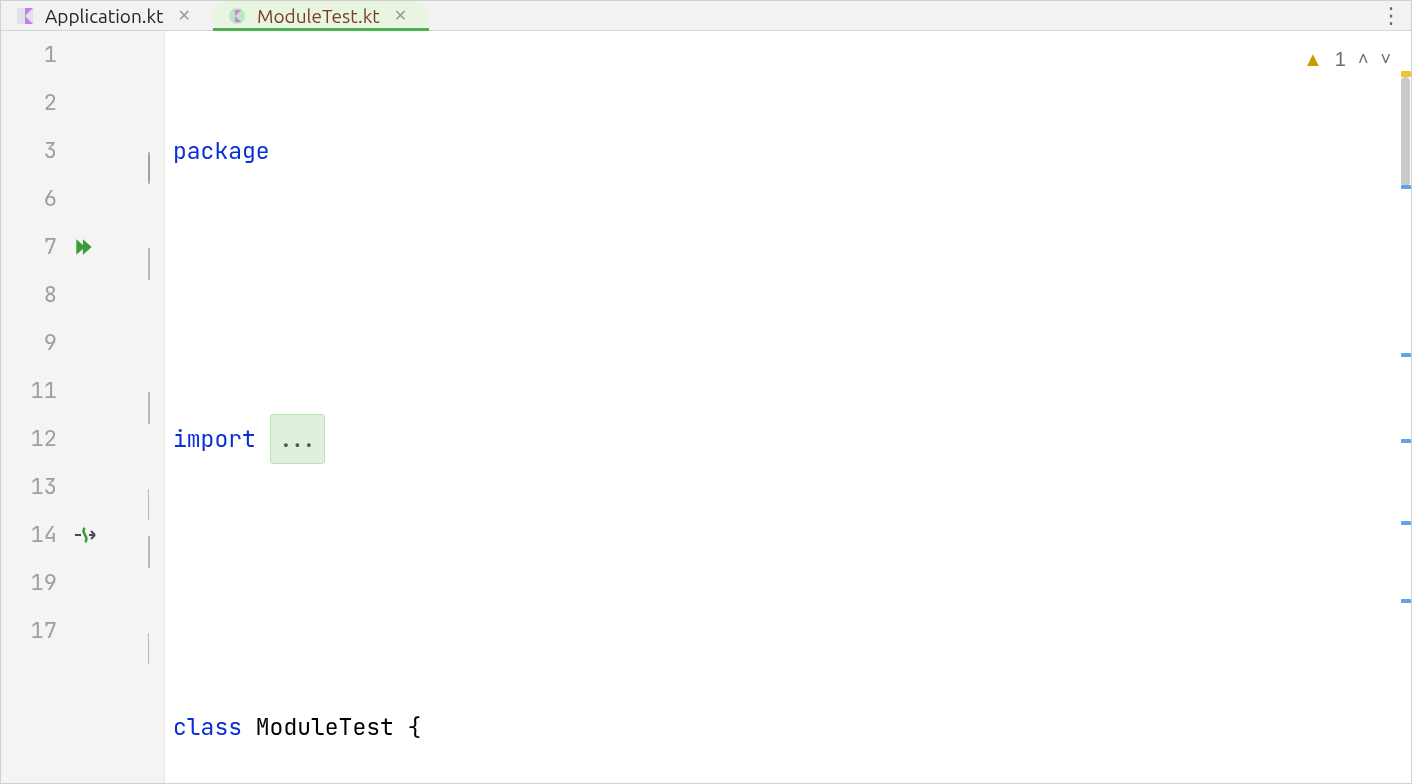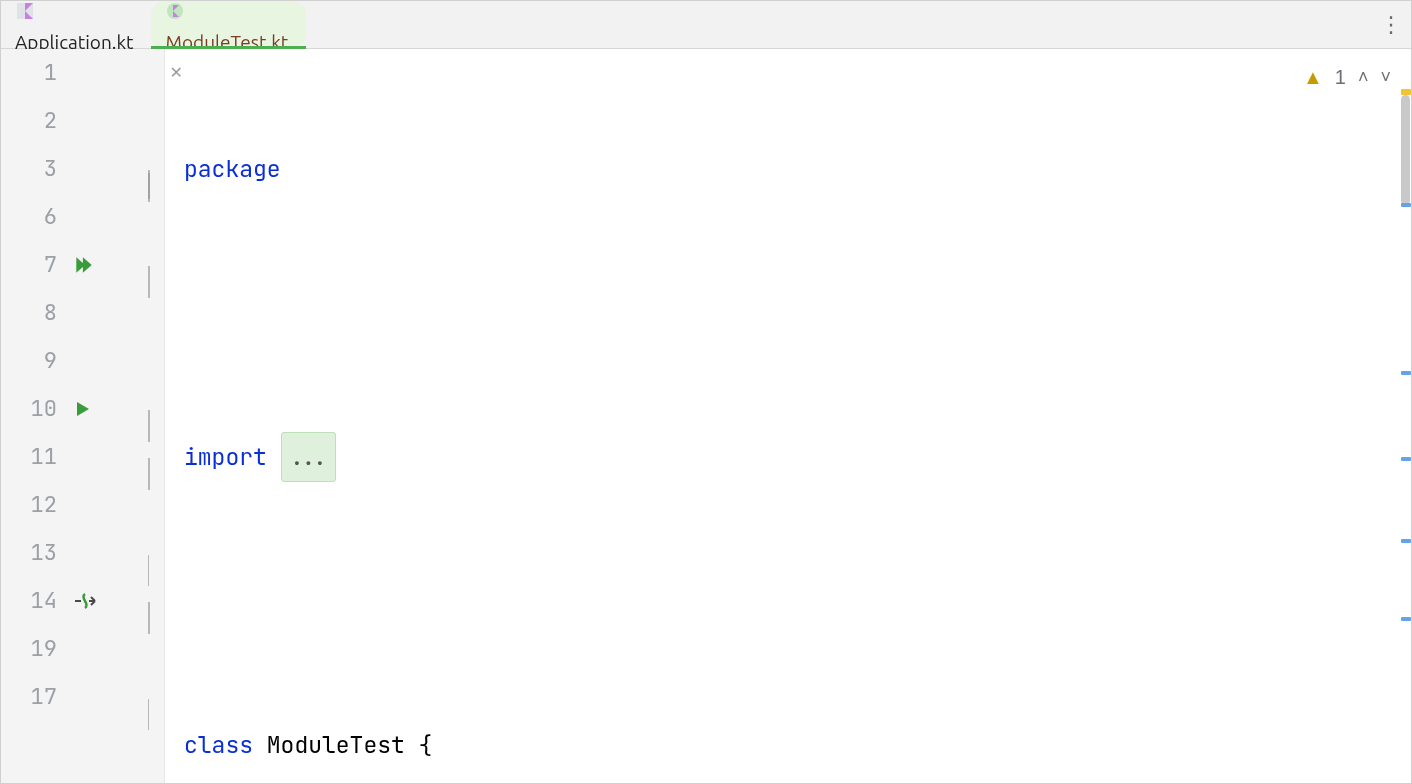--- a/index.html
+++ b/index.html
@@ -14,29 +14,28 @@
   
   .tabbar {
     height: 48px;
     background: #f2f2f2;
     border-bottom: 1px solid #d6d6d6;
     display: flex;
     align-items: stretch;
   }
   .tab {
     display: flex;
-    align-items: flex-start;
+    align-items: center;
     gap: 10px;
     padding: 0 18px 0 14px;
     font-family: -apple-system, "Segoe UI", Ubuntu, sans-serif;
     font-size: 19px;
     color: #222;
     cursor: default;
     position: relative;
-    flex-direction: column;
   }
   .tab.active {
     background: #e7f5e1;
     border-radius: 14px;
   }
   .tab.active::after {
     content: ""; position: absolute; left: 0; right: 0; bottom: -1px;
     height: 3px; background: #4caf50;
   }
   .tab-close { color: #9a9a9a; font-size: 16px; padding: 0 4px; }
@@ -93,21 +92,21 @@
   .fold-box.plus::before { content:""; position:absolute; left:2px; right:2px; top:50%; height:1px; background:#8a8a8a; transform:translateY(-50%); }
   .fold-box.plus::after  { content:""; position:absolute; top:2px; bottom:2px; left:50%; width:1px; background:#8a8a8a; transform:translateX(-50%); }
   .fold-end { width:12px; height:12px; border-left:1px solid #b8b8b8; border-bottom:1px solid #b8b8b8; }
 
   .code {
     flex: 1;
     position: relative;
     padding-left: 8px;
     white-space: pre;
   }
-  .cline { height: 48px; display:flex; align-items:center;margin-left:11px; }
+  .cline { height: 48px; display:flex; align-items:center; }
   .kw     { color:#0a2fd4; }
   .fold-span { background:#dff0dc; border:1px solid #bde0b8; border-radius:3px; padding:0 6px; color:#555; }
 
   
   .insp {
     position: absolute;
     top: 4px; right: 20px;
     display: flex; align-items: center; gap: 12px;
     font-family: -apple-system, sans-serif;
     color: #6c6f75; font-size: 20px;
@@ -176,29 +175,20 @@
       </span>
       <span class="fold"><span class="fold-box minus"></span></span>
       </div>
     <div class="gline">
         <span class="ln">8</span>
       </div>
     <div class="gline">
         <span class="ln">9</span>
       </div>
     <div class="gline">
-        <span class="ln">10</span>
-      <span class="icons">
-        <svg width="20" height="20" viewBox="0 0 20 20">
-            <path d="M4 3 L16 10 L4 17 Z" fill="#3a9b3a"></path>
-          </svg>
-      </span>
-      <span class="fold"><span class="fold-box minus"></span></span>
-      </div>
-    <div class="gline">
         <span class="ln">11</span>
       <span class="fold"><span class="fold-box minus"></span></span>
       </div>
     <div class="gline">
         <span class="ln">12</span>
       </div>
     <div class="gline">
         <span class="ln">13</span>
       <span class="fold"><span class="fold-end"></span></span>
       </div>

